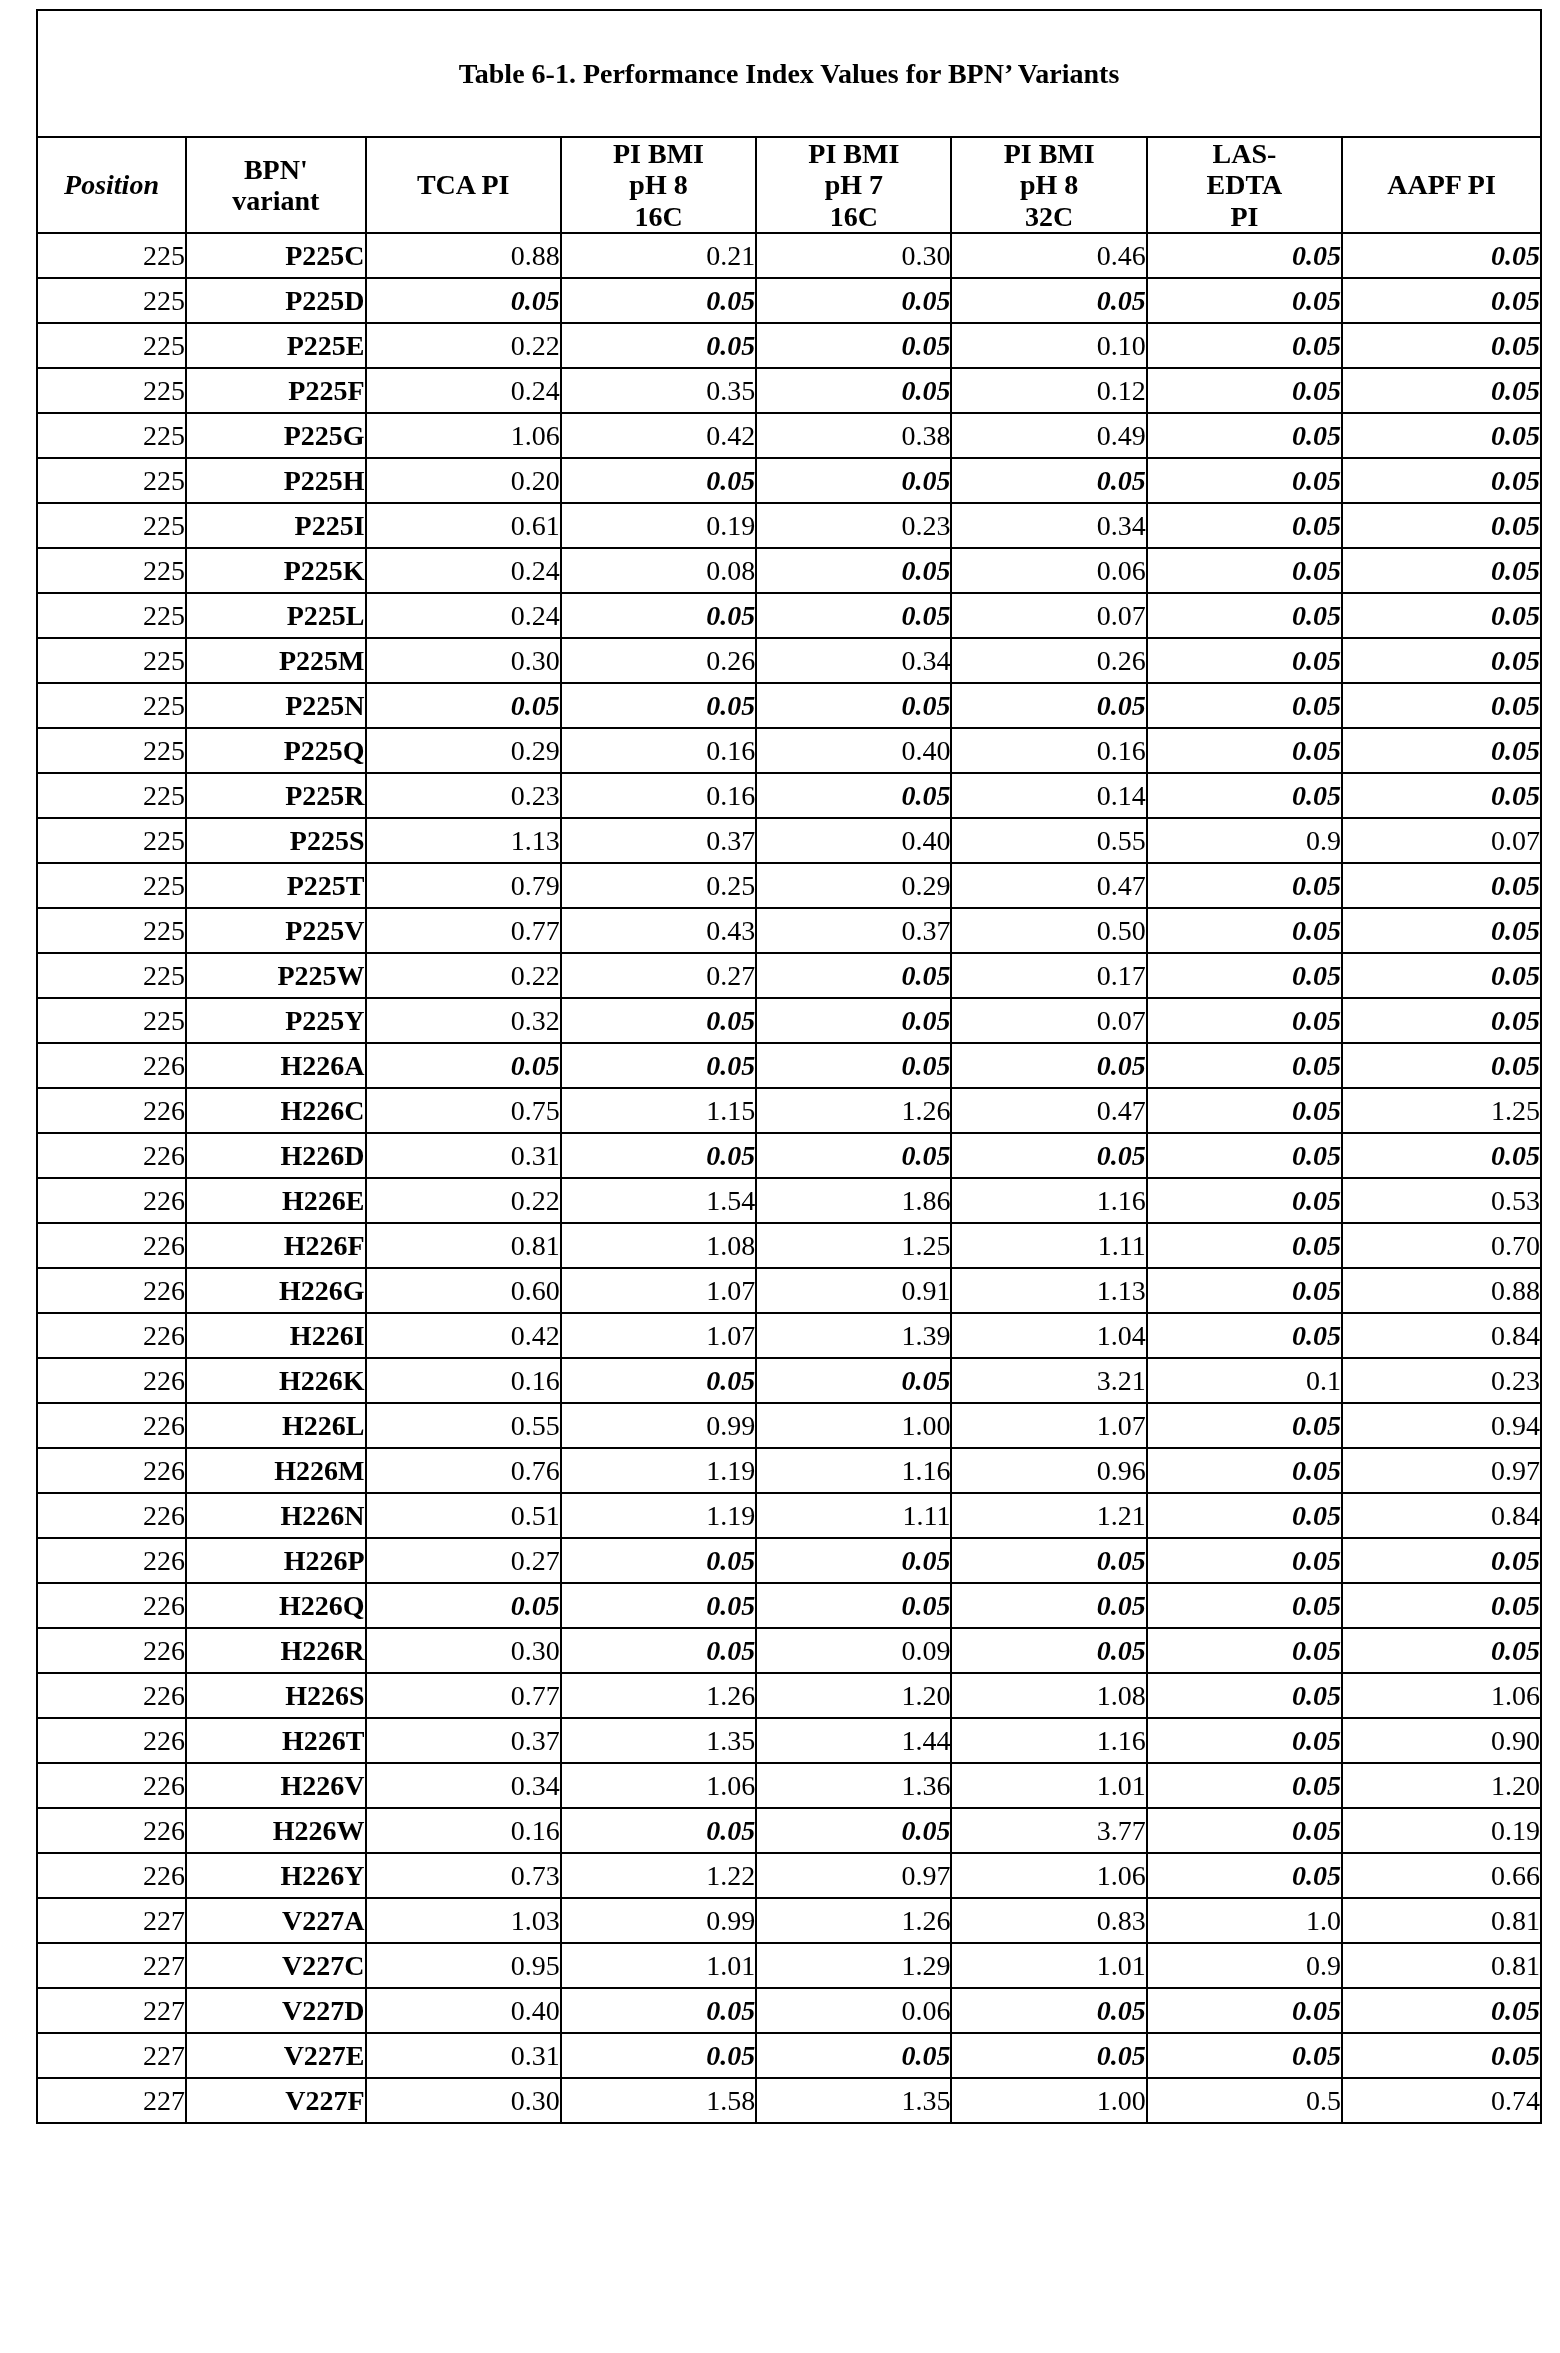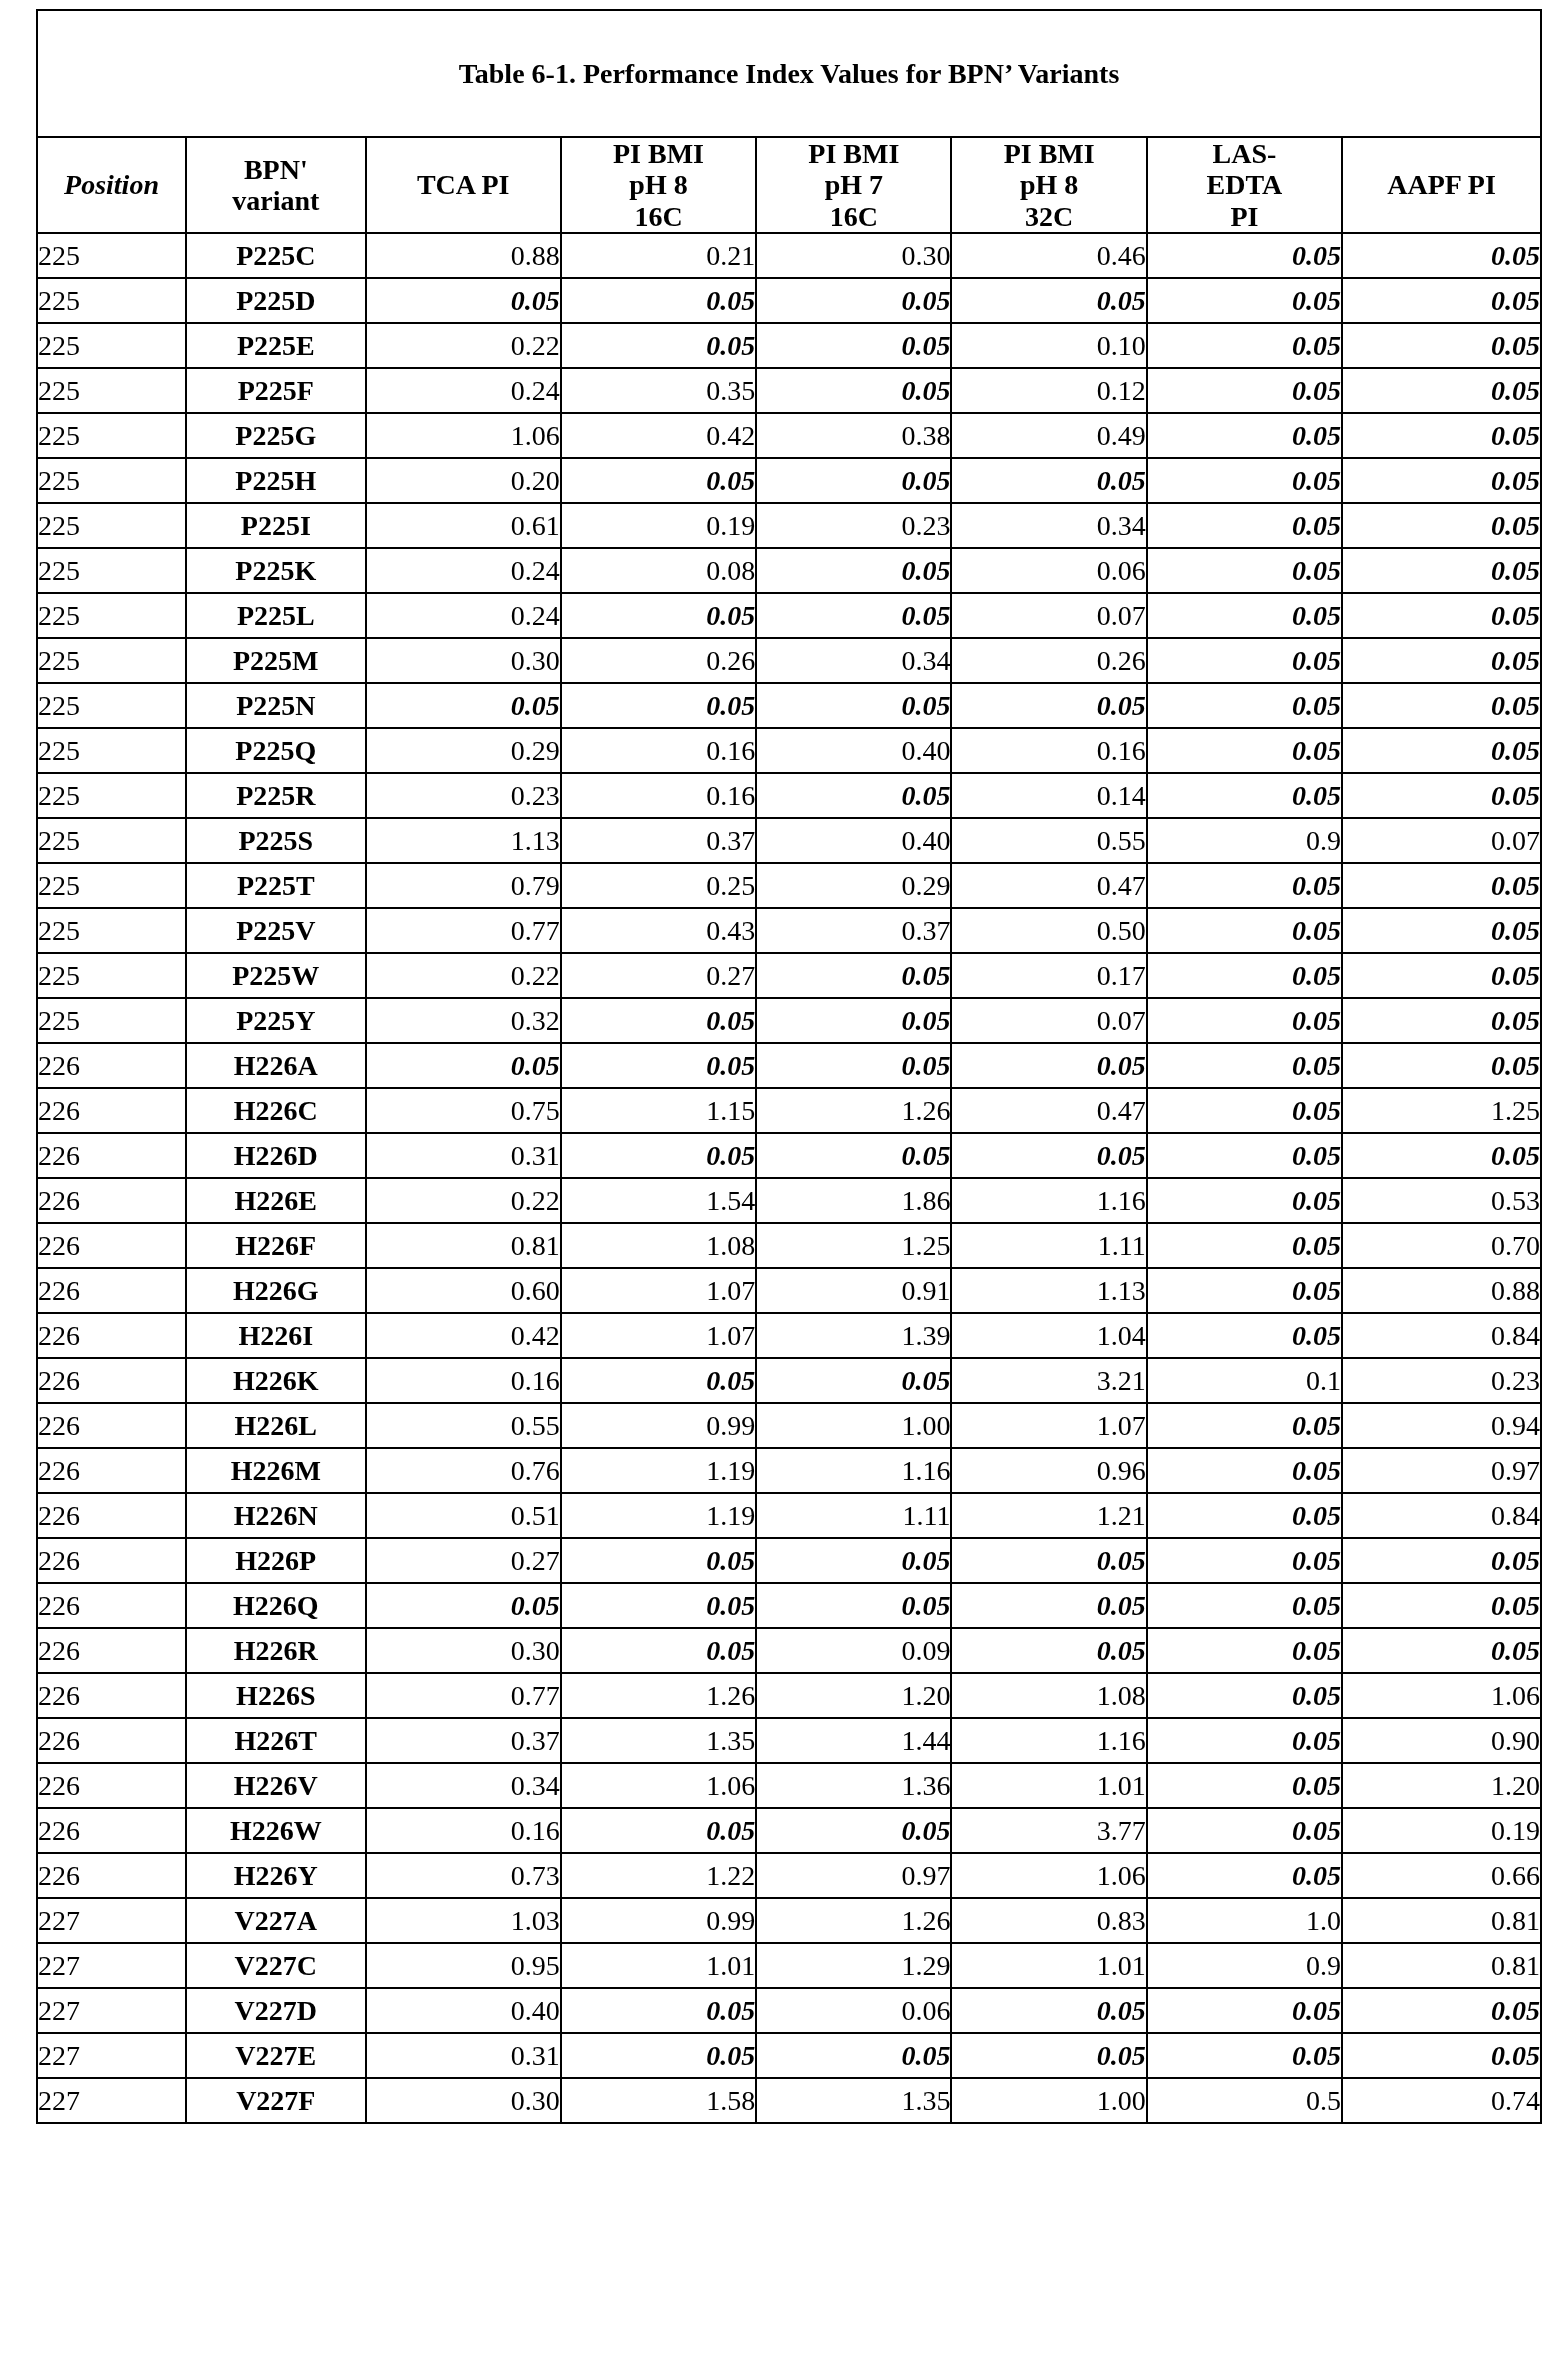--- a/index.html
+++ b/index.html
@@ -42,26 +42,26 @@
   .hdr {
     text-align: center;
     font-weight: bold;
     font-size: 28.5px;
     padding: 7.1px 3.6px 9px 3.6px;
     vertical-align: top;
     line-height: 1.2;
   }
   .hdr-pos { vertical-align: middle; padding-top: 0; font-style: italic; }
   td.pos {
-    text-align: left;
+    text-align: right;
     padding-right: 10.7px;
     height: 43px;
   }
   td.variant {
-    text-align: center;
+    text-align: right;
     padding-left: 9px;
     font-weight: bold;
   }
   td.val {
     text-align: right;
     padding-right: 14.3px;
   }
   td.val.low {
     font-weight: bold;
     font-style: italic;

